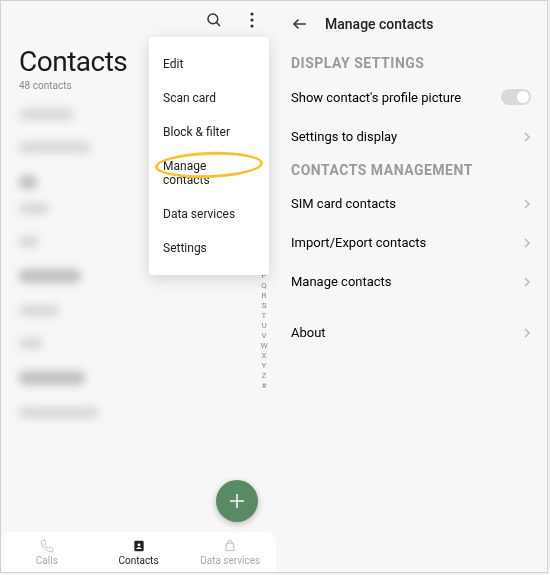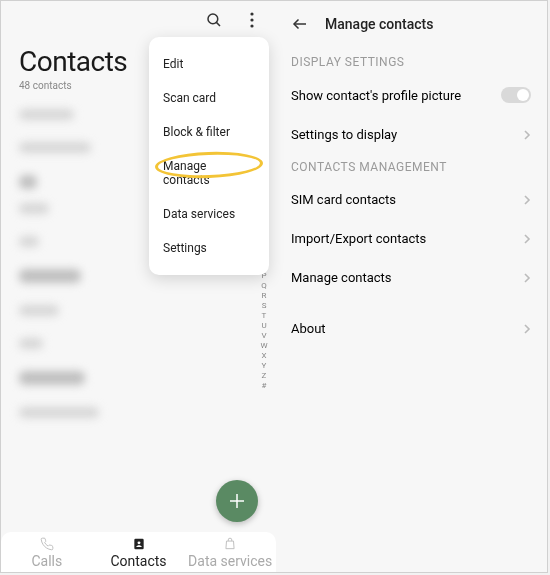--- a/index.html
+++ b/index.html
@@ -84,21 +84,21 @@
   }
   .alpha-index div { height: 10px; }
 
   
   .dropdown {
     position: absolute;
     top: 36px;
     left: 148px;
     width: 120px;
     background: #fff;
-    border-radius: 10px;
+    border-radius: 3px;
     box-shadow: 0 4px 16px rgba(0,0,0,0.15);
     padding: 10px 0;
     z-index: 10;
   }
   .dropdown-item {
     font-size: 12px;
     color: #222;
     padding: 10px 14px;
     cursor: pointer;
     position: relative;
@@ -146,44 +146,45 @@
     border-top-left-radius: 10px;
     border-top-right-radius: 10px;
   }
   .nav-item {
     flex: 1;
     display: flex;
     flex-direction: column;
     align-items: center;
     justify-content: center;
     gap: 1px;
-    font-size: 14px;
+    font-size: 10px;
     color: #aaa;
     cursor: pointer;
   }
   .nav-item.active { color: #222; }
   .nav-icon { width: 16px; height: 16px; display:flex; align-items:center; justify-content:center;}
 
   
   .rp-header {
     display: flex;
     align-items: center;
     gap: 14px;
     padding: 0 12px 14px 14px;
   }
   .rp-title {
     font-size: 14px;
     color: #222;
     font-weight: 500;
   }
   .rp-section-label {
-    font-size: 12px;
+    font-size: 14px;
     color: #9a9a9a;
     letter-spacing: 0.5px;
     padding: 6px 16px 6px 16px;
+    font-weight: bold;
   }
   .rp-row {
     display: flex;
     align-items: center;
     justify-content: space-between;
     padding: 12px 16px;
     font-size: 13px;
     color: #000000;
     cursor: pointer;
   }

